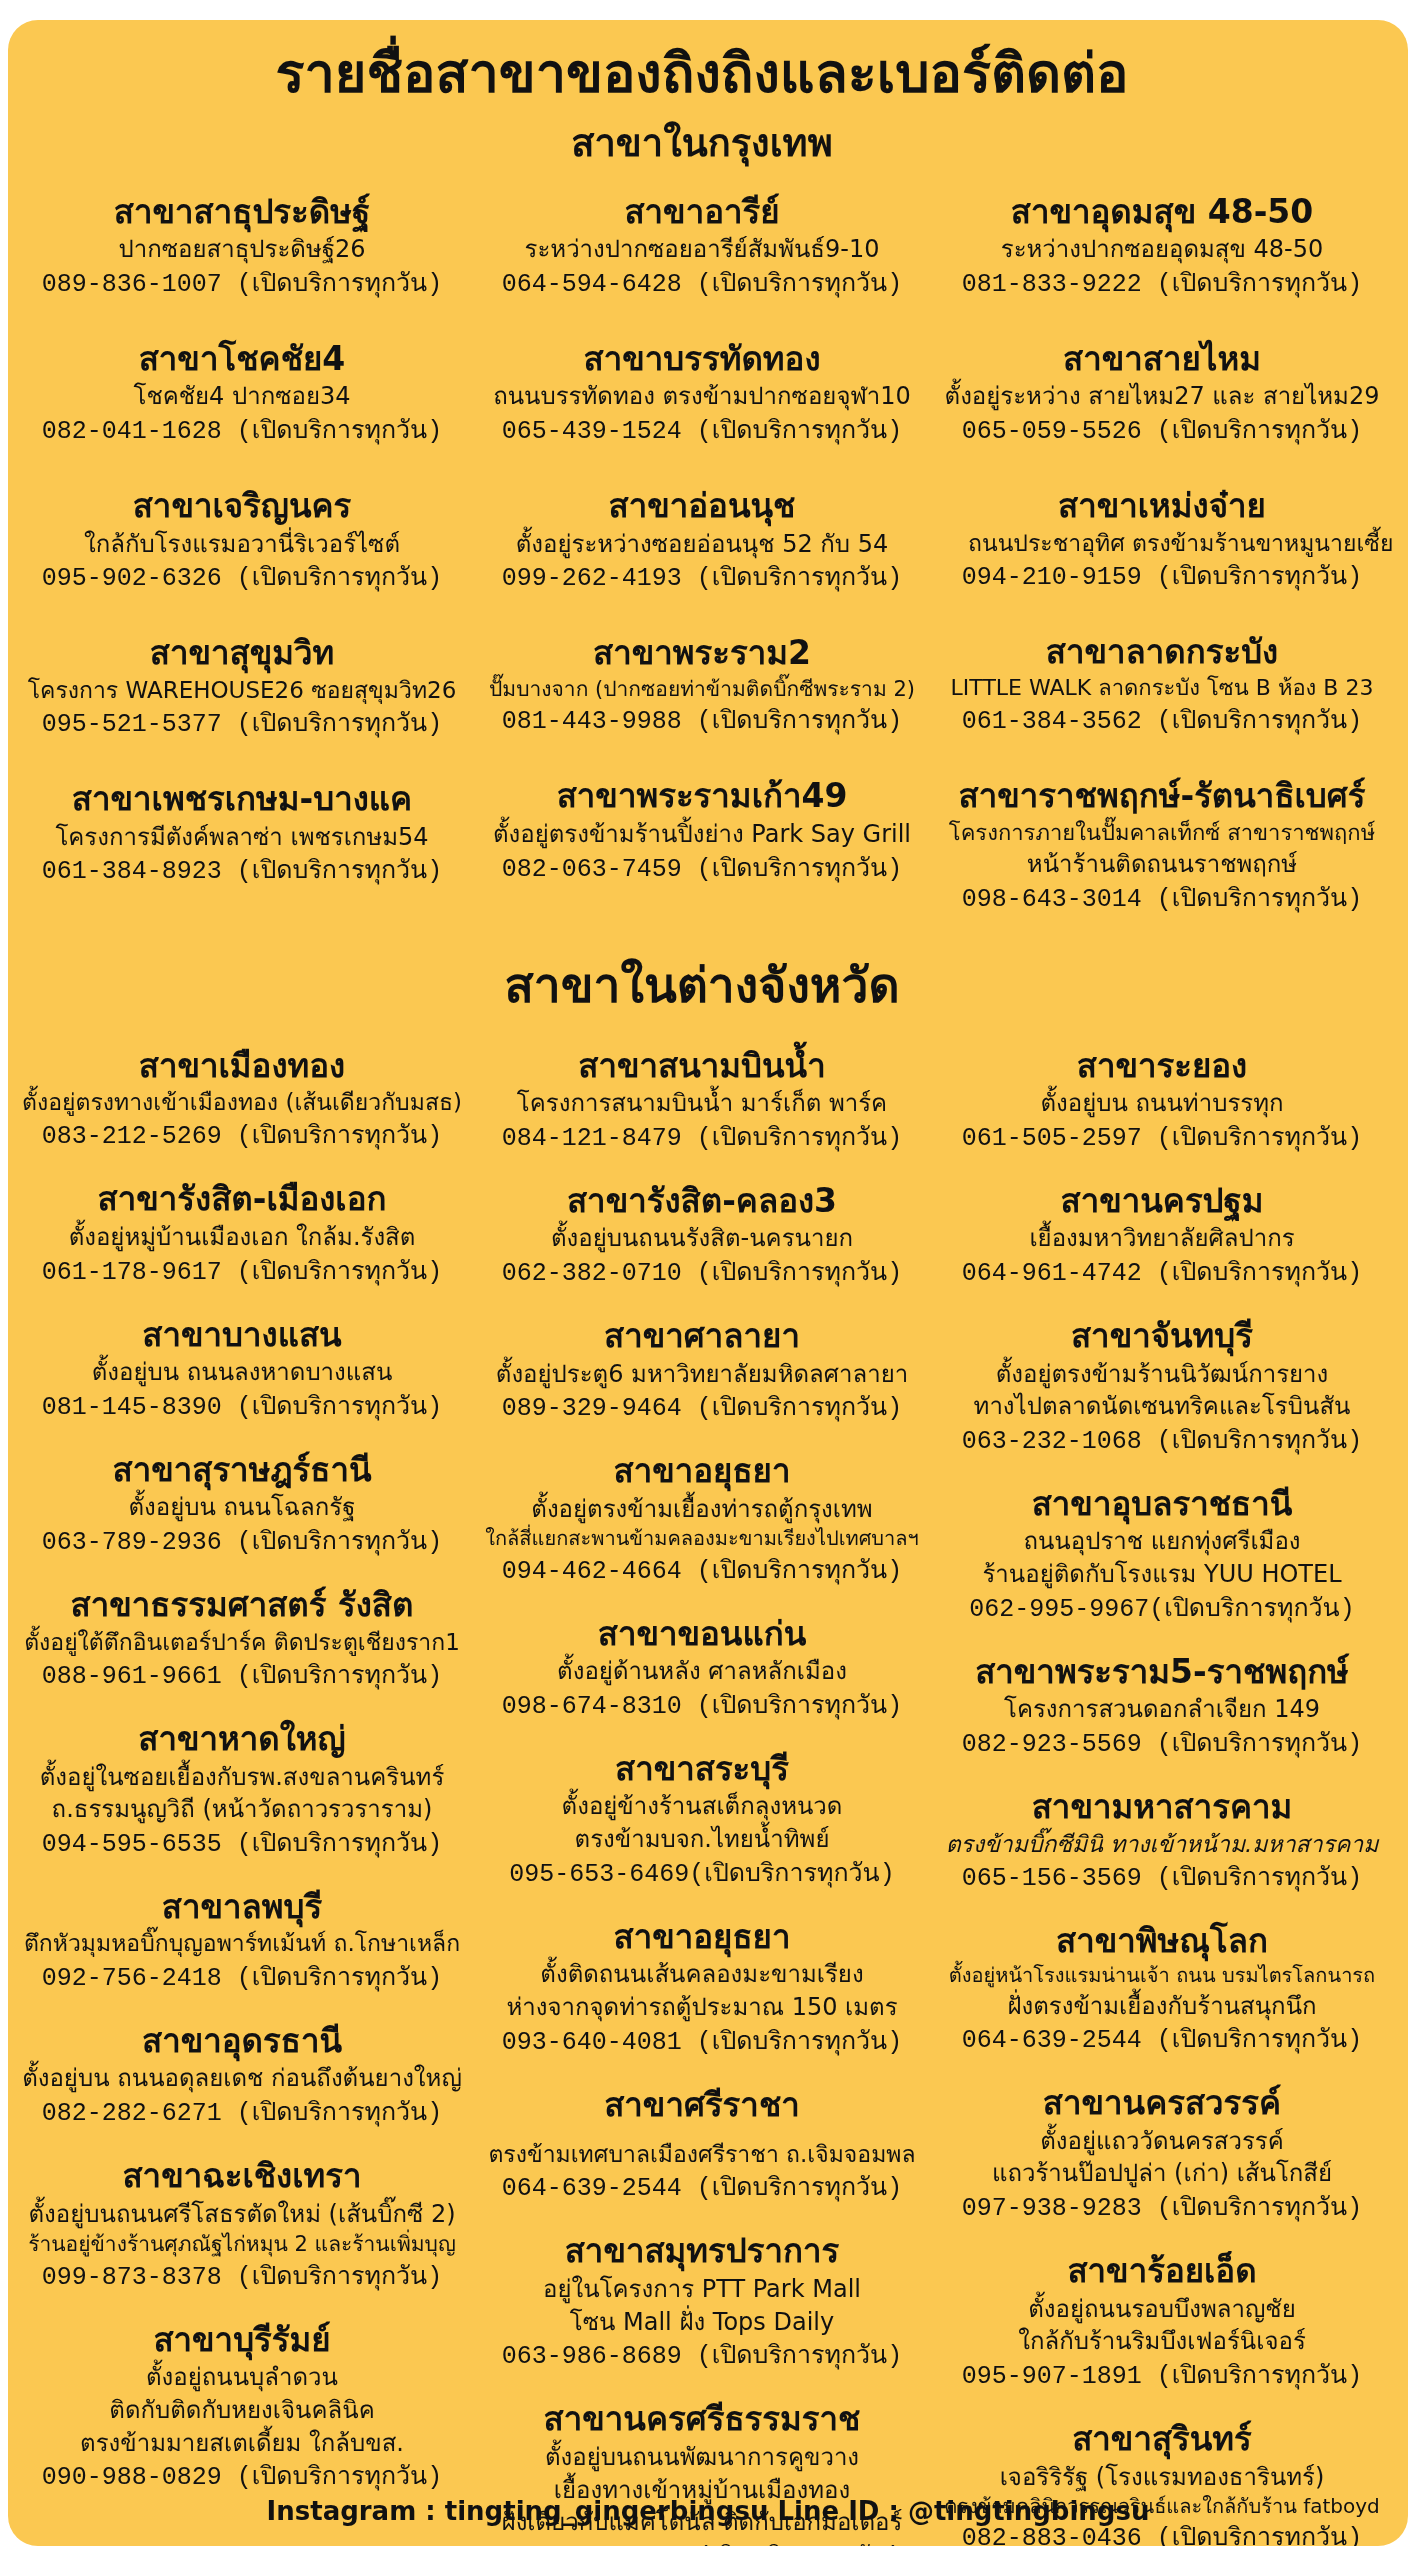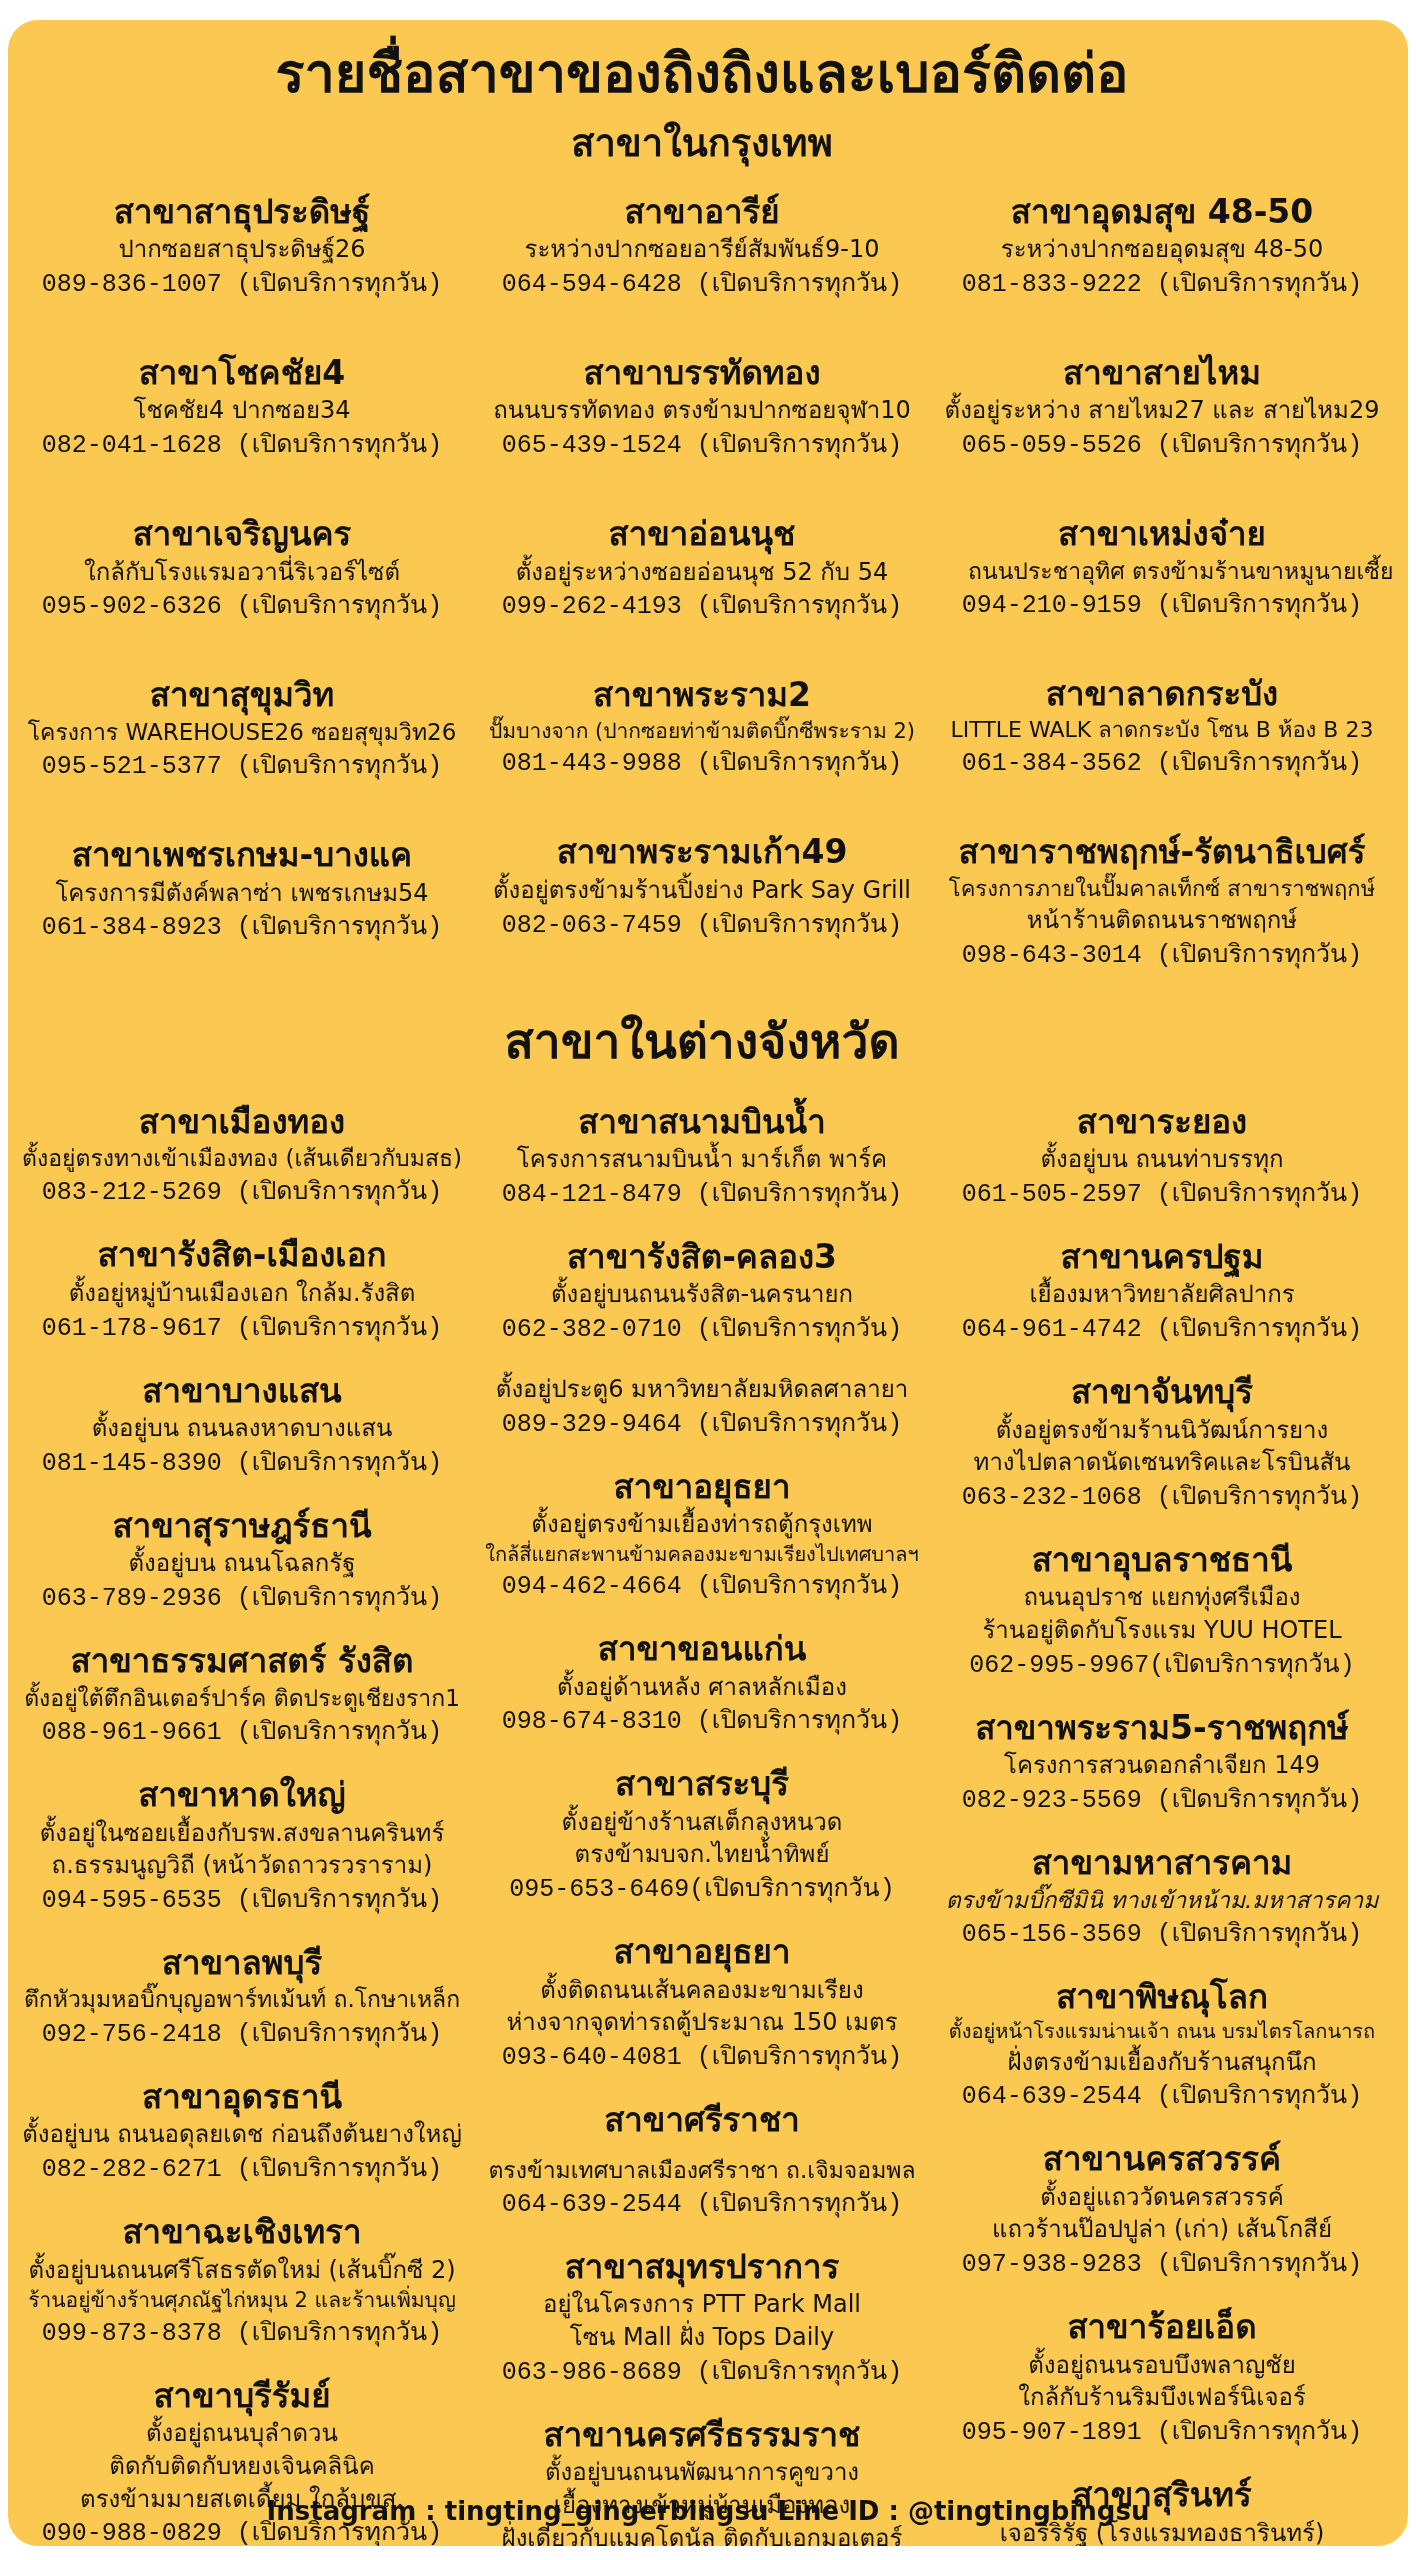--- a/index.html
+++ b/index.html
@@ -53,21 +53,21 @@
     display: flex;
     gap: 16px;
     align-items: flex-start;
   }
   .col {
     flex: 1 1 0;
     min-width: 0;
     display: flex;
     flex-direction: column;
   }
-  .s-bkk .col { gap: 52px; }
+  .s-bkk .col { gap: 38px; }
   .s-prov .col { gap: 26px; }
   .entry {
     text-align: center;
   }
   .bname {
     font-size: 33px;
     font-weight: bold;
     line-height: 1.14;
     margin: 0 0 3px 0;
     white-space: nowrap;
@@ -253,20 +253,21 @@
               <h3 class="bname fit">สาขาสนามบินน้ำ</h3>
               <div class="bline fit">โครงการสนามบินน้ำ มาร์เก็ต พาร์ค</div>
               <div class="bphone fit">084-121-8479 (เปิดบริการทุกวัน)</div>
             </article>
             <article class="entry">
               <h3 class="bname fit">สาขารังสิต-คลอง3</h3>
               <div class="bline fit">ตั้งอยู่บนถนนรังสิต-นครนายก</div>
               <div class="bphone fit">062-382-0710 (เปิดบริการทุกวัน)</div>
             </article>
             <article class="entry">
+              <h3 class="bname fit">สาขาศาลายา</h3>
               <div class="bline fit">ตั้งอยู่ประตู6 มหาวิทยาลัยมหิดลศาลายา</div>
               <div class="bphone fit">089-329-9464 (เปิดบริการทุกวัน)</div>
             </article>
             <article class="entry">
               <h3 class="bname fit">สาขาอยุธยา</h3>
               <div class="bline fit">ตั้งอยู่ตรงข้ามเยื้องท่ารถตู้กรุงเทพ</div>
               <div class="bline fit" style="font-size: 20px;">ใกล้สี่แยกสะพานข้ามคลองมะขามเรียงไปเทศบาลฯ</div>
               <div class="bphone fit">094-462-4664 (เปิดบริการทุกวัน)</div>
             </article>
             <article class="entry">

